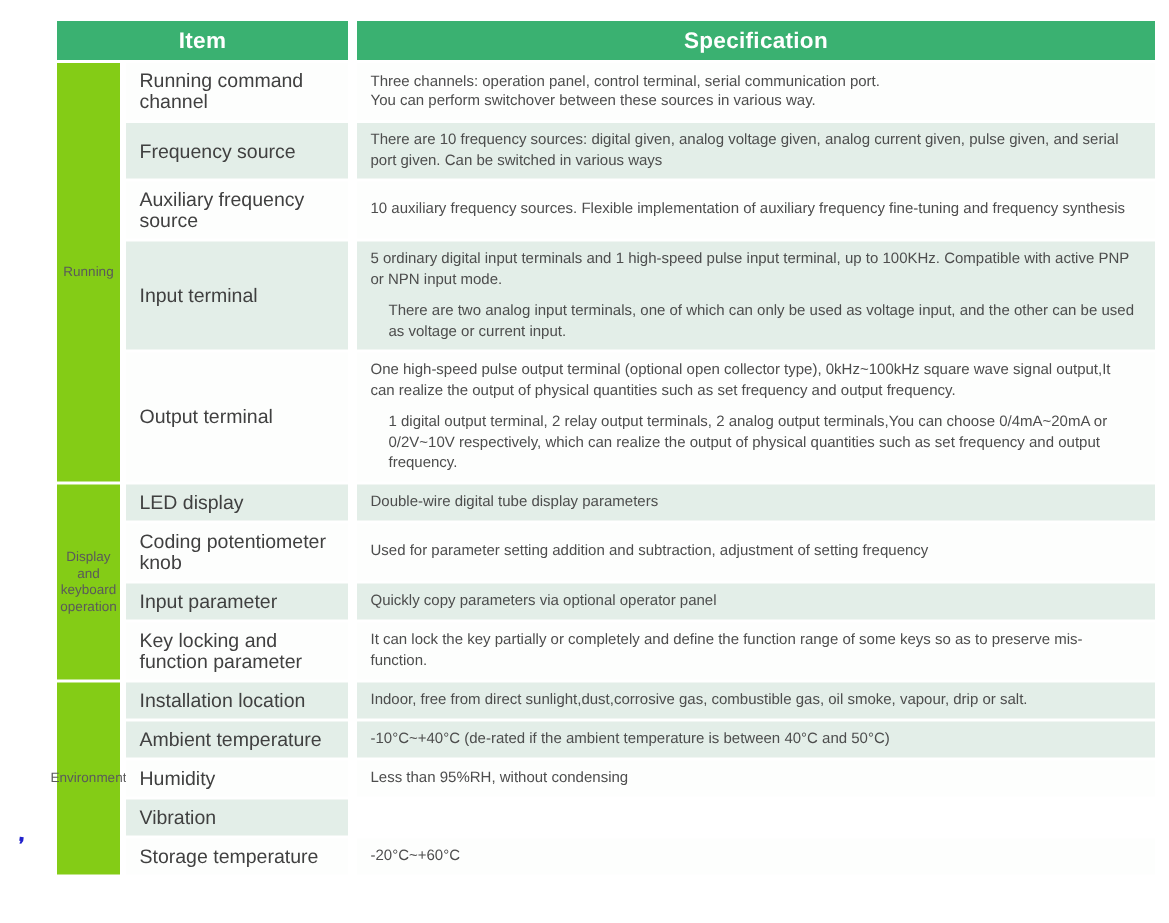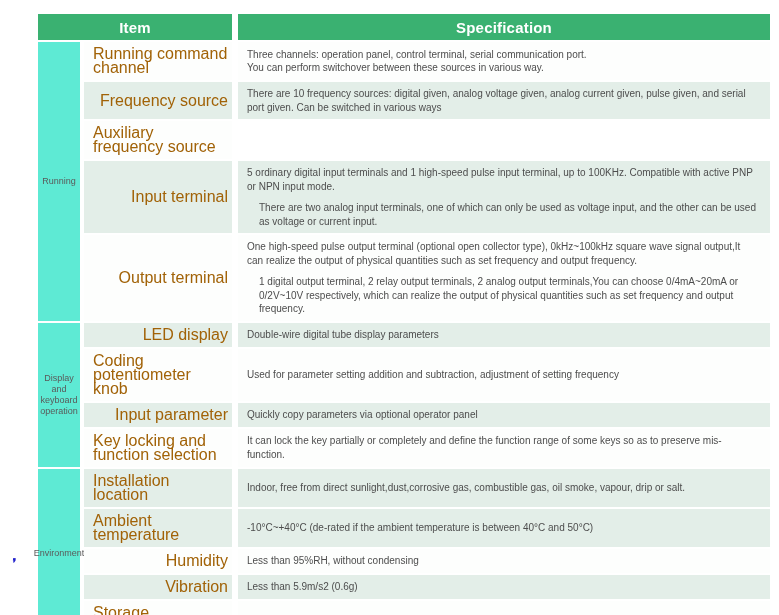--- a/index.html
+++ b/index.html
@@ -39,21 +39,21 @@
   }
 
   
   .group-section {
     display: grid;
     grid-template-columns: 42px 1fr;
     column-gap: 4px;
     margin-bottom: 2px;
   }
   .group-label-cell {
-    background: #5eead4;
+    background: #84cc16;
     display: flex;
     align-items: center;
     justify-content: center;
     text-align: center;
     font-size: 9px;
     line-height: 11px;
     color: #5a5a5a;
     padding: 2px;
   }
   .group-rows {
@@ -70,25 +70,24 @@
   }
   .item-cell, .spec-cell {
     background: #fdfefd;
     display: flex;
     flex-direction: column;
     justify-content: center;
   }
   .row.alt .item-cell, .row.alt .spec-cell { background: #e3eee8; }
 
   .item-cell {
-    font-size: 16px;
+    font-size: 13px;
     line-height: 14px;
     padding: 5px 4px 5px 9px;
-    color: #a16207;
-    align-items: flex-end;
+    color: #404040;
   }
   .spec-cell {
     font-size: 10px;
     line-height: 13.5px;
     padding: 5px 12px 5px 9px;
     color: #4d4d4d;
   }
   .spec-cell p { margin: 0; }
   .row.para-gap .spec-cell p + p { margin-top: 8px; margin-left: 12px; }
 
@@ -135,20 +134,23 @@
           </div>
           <div class="spec-cell">
             <p>There are 10 frequency sources: digital given, analog voltage given, analog current given, pulse given, and serial port given. Can be switched in various ways</p>
           </div>
         </div>
 
         <div class="row">
           <div class="item-cell">
             <p>Auxiliary frequency source</p>
           </div>
+          <div class="spec-cell">
+            <p>10 auxiliary frequency sources. Flexible implementation of auxiliary frequency fine-tuning and frequency synthesis</p>
+          </div>
         </div>
 
         <div class="row alt para-gap">
           <div class="item-cell">
             <p>Input terminal</p>
           </div>
           <div class="spec-cell">
             <p>5 ordinary digital input terminals and 1 high-speed pulse input terminal, up to 100KHz. Compatible with active PNP or NPN input mode.</p>
             <p>There are two analog input terminals, one of which can only be used as voltage input, and the other can be used as voltage or current input.</p>
           </div>
@@ -193,21 +195,21 @@
           <div class="item-cell">
             <p>Input parameter</p>
           </div>
           <div class="spec-cell">
             <p>Quickly copy parameters via optional operator panel</p>
           </div>
         </div>
 
         <div class="row">
           <div class="item-cell">
-            <p>Key locking and function selection</p>
+            <p>Key locking and function parameter</p>
           </div>
           <div class="spec-cell">
             <p>It can lock the key partially or completely and define the function range of some keys so as to preserve mis-function.</p>
           </div>
         </div>
 
       </div>
     </div>
 
     <div class="group-section">
@@ -239,23 +241,20 @@
           </div>
           <div class="spec-cell">
             <p>Less than 95%RH, without condensing</p>
           </div>
         </div>
 
         <div class="row alt">
           <div class="item-cell">
             <p>Vibration</p>
           </div>
-          <div class="spec-cell">
-            <p>Less than 5.9m/s2 (0.6g)</p>
-          </div>
         </div>
 
         <div class="row">
           <div class="item-cell">
             <p>Storage temperature</p>
           </div>
           <div class="spec-cell">
             <p>-20°C~+60°C</p>
           </div>
         </div>

